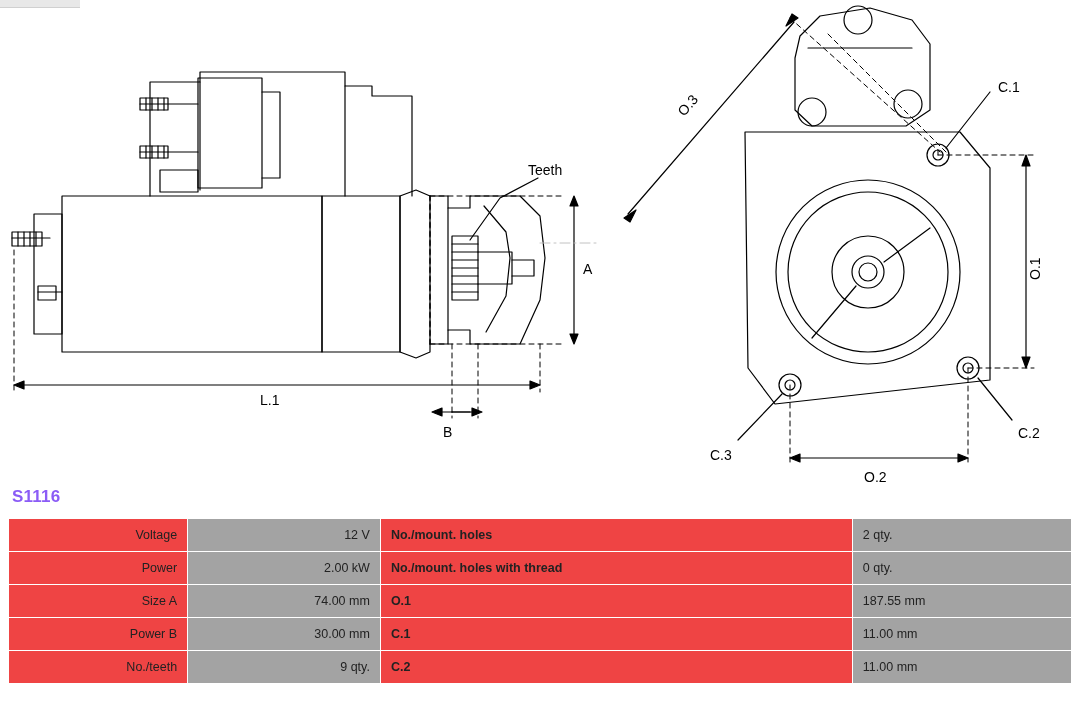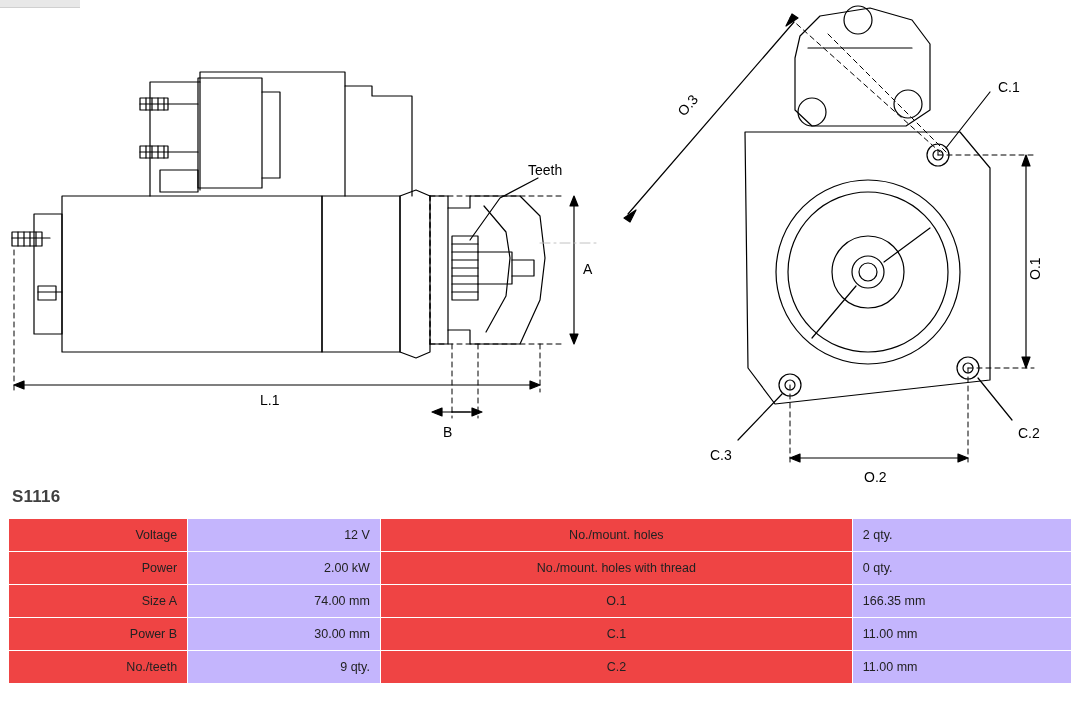--- a/index.html
+++ b/index.html
@@ -30,43 +30,43 @@
     height: 485px;
   }
   .drawing-area svg { display: block; }
 
   .part-number {
     position: absolute;
     left: 12px;
     top: 487px;
     font-size: 17px;
     font-weight: bold;
-    color: #404040;
+    color: #8b5cf6;
     letter-spacing: 0.2px;
   }
 
   table.spec {
     position: absolute;
     left: 8px;
     top: 518px;
     width: 1064px;
     border-collapse: collapse;
     font-size: 12.5px;
     color: #222;
   }
   table.spec td {
     border: 1px solid #ffffff;
-    background: #c4b5fd;
+    background: #a3a3a3;
     height: 33px;
     padding: 0 10px;
     vertical-align: middle;
   }
   td.label { text-align: right; width: 170px; }
   td.value { text-align: right; width: 183px; background: #e4e4e4; }
-  td.label2 { text-align: center; width: 448px; }
+  td.label2 { text-align: left; width: 448px; font-weight: bold; }
   td.value2 { text-align: left; width: 208px; background: #e4e4e4; }
   table.spec tr td.label, table.spec tr td.label2 { background: #ef4444; }
 </style>
 </head>
 <body>
 
 <div id="page">
 
   <div class="topbar"></div>
 
@@ -247,21 +247,21 @@
       <tr>
         <td class="label">Power</td>
         <td class="value">2.00 kW</td>
         <td class="label2">No./mount. holes with thread</td>
         <td class="value2">0 qty.</td>
       </tr>
       <tr>
         <td class="label">Size A</td>
         <td class="value">74.00 mm</td>
         <td class="label2">O.1</td>
-        <td class="value2">166.35 mm</td>
+        <td class="value2">187.55 mm</td>
       </tr>
       <tr>
         <td class="label">Power B</td>
         <td class="value">30.00 mm</td>
         <td class="label2">C.1</td>
         <td class="value2">11.00 mm</td>
       </tr>
       <tr>
         <td class="label">No./teeth</td>
         <td class="value">9 qty.</td>

